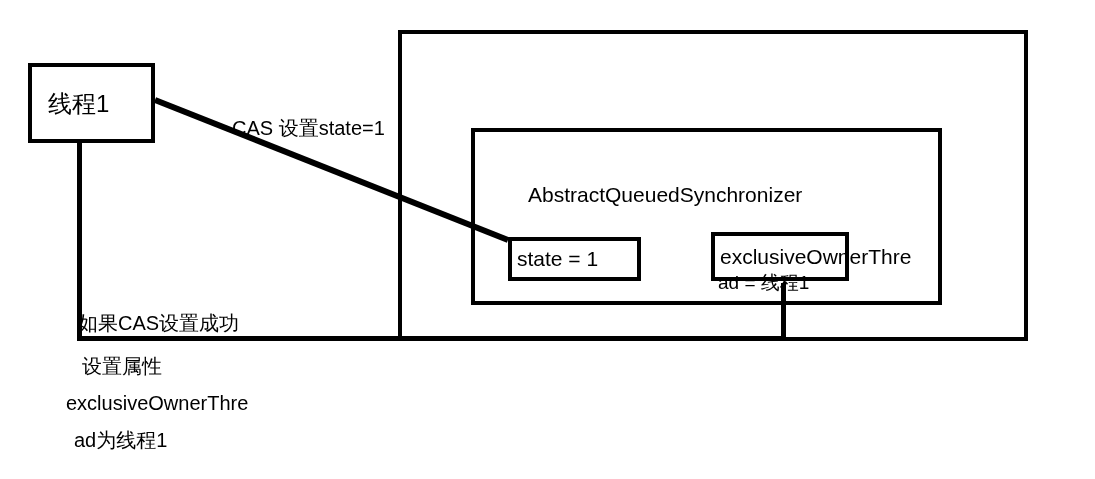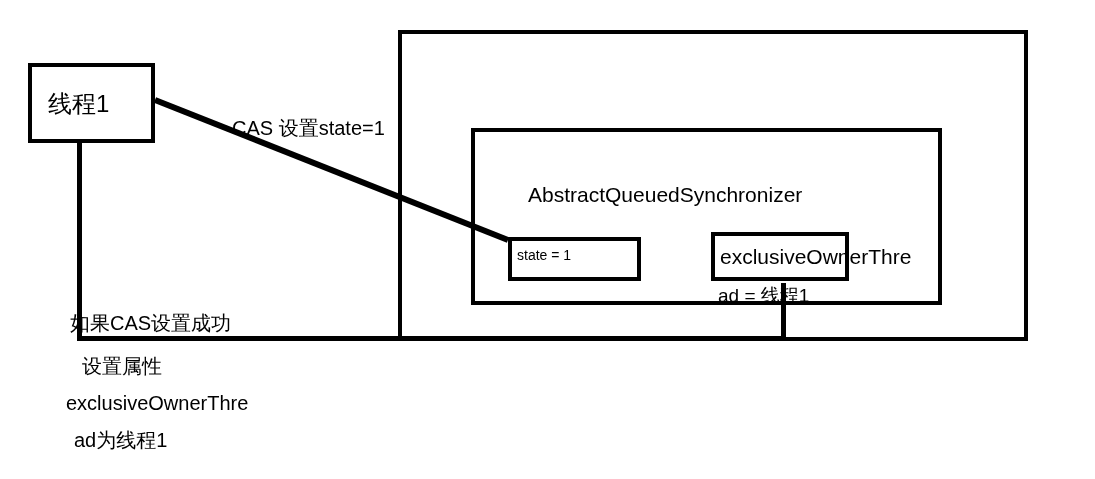--- a/index.html
+++ b/index.html
@@ -61,37 +61,37 @@
   
   #state-box {
     left: 508px;
     top: 237px;
     width: 133px;
     height: 44px;
   }
   #state-label {
     left: 517px;
     top: 248px;
-    font-size: 14px;
+    font-size: 21px;
   }
   
   #owner-box {
     left: 711px;
     top: 232px;
     width: 138px;
     height: 49px;
   }
   #owner-label {
     left: 720px;
     top: 246px;
     font-size: 21px;
   }
   #owner-label-overflow {
     left: 718px;
-    top: 286px;
+    top: 273px;
     font-size: 19px;
   }
   
   #thread-box {
     left: 28px;
     top: 63px;
     width: 127px;
     height: 80px;
   }
   #thread-label {
@@ -144,21 +144,21 @@
     position: absolute;
     left: 66px;
     top: 313px;
     width: 330px;
   }
   .annotation-line {
     white-space: nowrap;
     line-height: 1;
     font-size: 20px;
   }
-  #annotation-line-0 { position: absolute; left: 4px;  top: 0px;  }
+  #annotation-line-0 { position: absolute; left: 12px;  top: 0px;  }
   #annotation-line-1 { position: absolute; left: 16px;  top: 43px; }
   #annotation-line-2 { position: absolute; left: 0px;  top: 80px; }
   #annotation-line-3 { position: absolute; left: 8px;  top: 117px;}
 </style>
 </head>
 <body>
 
 <div id="canvas">
 
   <div class="box" id="reentrant-lock-box"></div>

